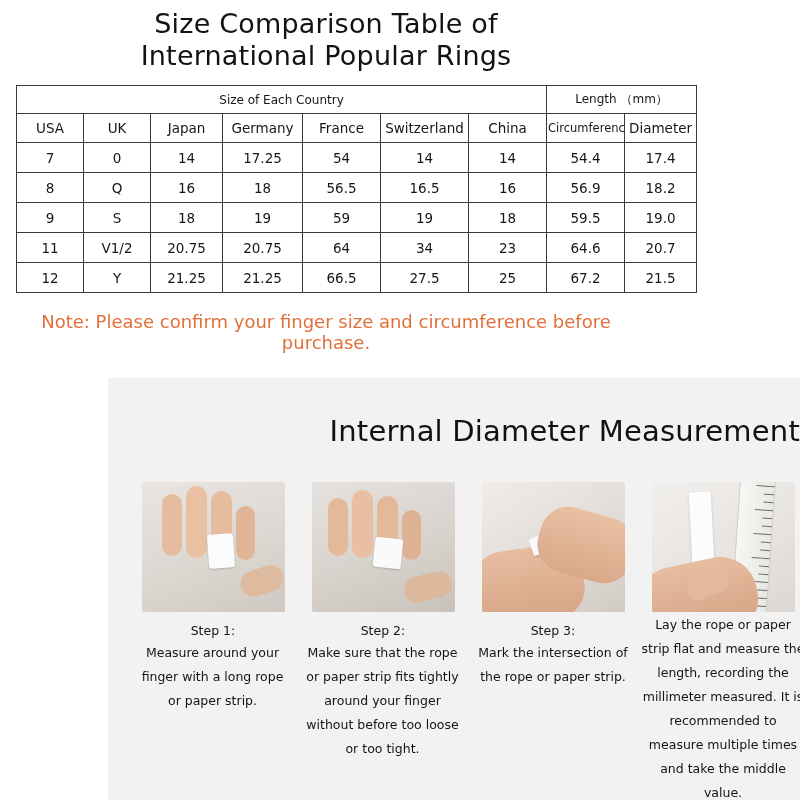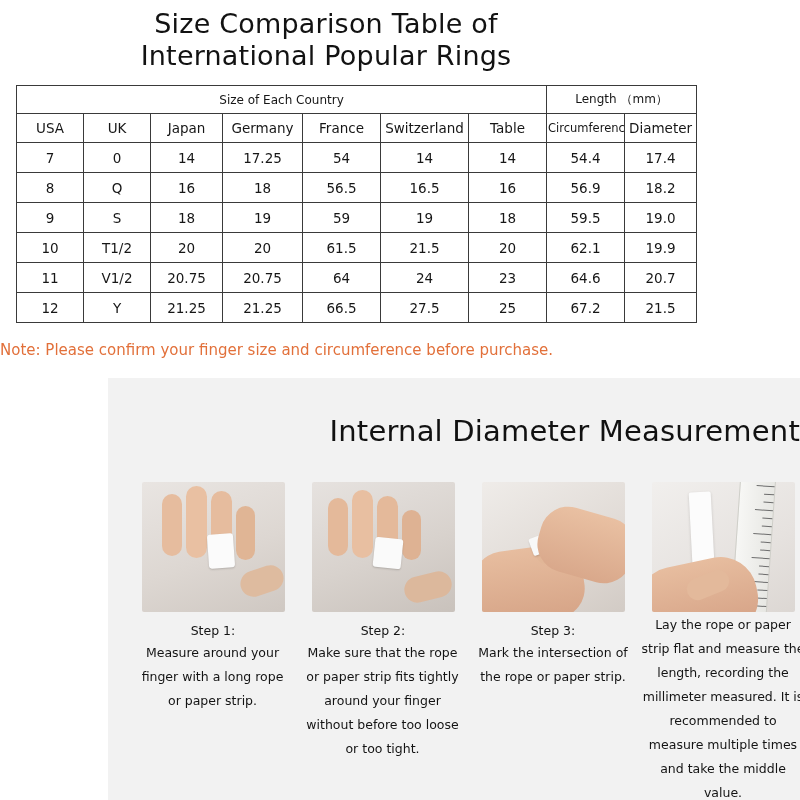--- a/index.html
+++ b/index.html
@@ -70,23 +70,23 @@
   .col-japan { width: 72px; }
   .col-germany { width: 80px; }
   .col-france { width: 78px; }
   .col-swiss { width: 88px; }
   .col-china { width: 78px; }
   .col-circ { width: 78px; }
   .col-diam { width: 72px; }
 
   
   .note {
-    text-align: left;
+    text-align: center;
     color: #e2703a;
-    font-size: 15px;
+    font-size: 18px;
     margin-top: 18px;
   }
 
   
   .panel {
     position: absolute;
     left: 108px;
     top: 378px;
     width: 692px;
     height: 422px;
@@ -259,21 +259,21 @@
           <th class="group" colspan="7">Size of Each Country</th>
           <th class="group" colspan="2">Length （mm）</th>
         </tr>
         <tr>
           <th class="sub">USA</th>
           <th class="sub">UK</th>
           <th class="sub">Japan</th>
           <th class="sub">Germany</th>
           <th class="sub">France</th>
           <th class="sub">Switzerland</th>
-          <th class="sub">Table</th>
+          <th class="sub">China</th>
           <th class="sub small">Circumference</th>
           <th class="sub">Diameter</th>
         </tr>
       </thead>
       <tbody>
         <tr>
           <td>7</td>
           <td>0</td>
           <td>14</td>
           <td>17.25</td>
@@ -299,37 +299,26 @@
           <td>S</td>
           <td>18</td>
           <td>19</td>
           <td>59</td>
           <td>19</td>
           <td>18</td>
           <td>59.5</td>
           <td>19.0</td>
         </tr>
         <tr>
-          <td>10</td>
-          <td>T1/2</td>
-          <td>20</td>
-          <td>20</td>
-          <td>61.5</td>
-          <td>21.5</td>
-          <td>20</td>
-          <td>62.1</td>
-          <td>19.9</td>
-        </tr>
-        <tr>
           <td>11</td>
           <td>V1/2</td>
           <td>20.75</td>
           <td>20.75</td>
           <td>64</td>
-          <td>24</td>
+          <td>34</td>
           <td>23</td>
           <td>64.6</td>
           <td>20.7</td>
         </tr>
         <tr>
           <td>12</td>
           <td>Y</td>
           <td>21.25</td>
           <td>21.25</td>
           <td>66.5</td>

